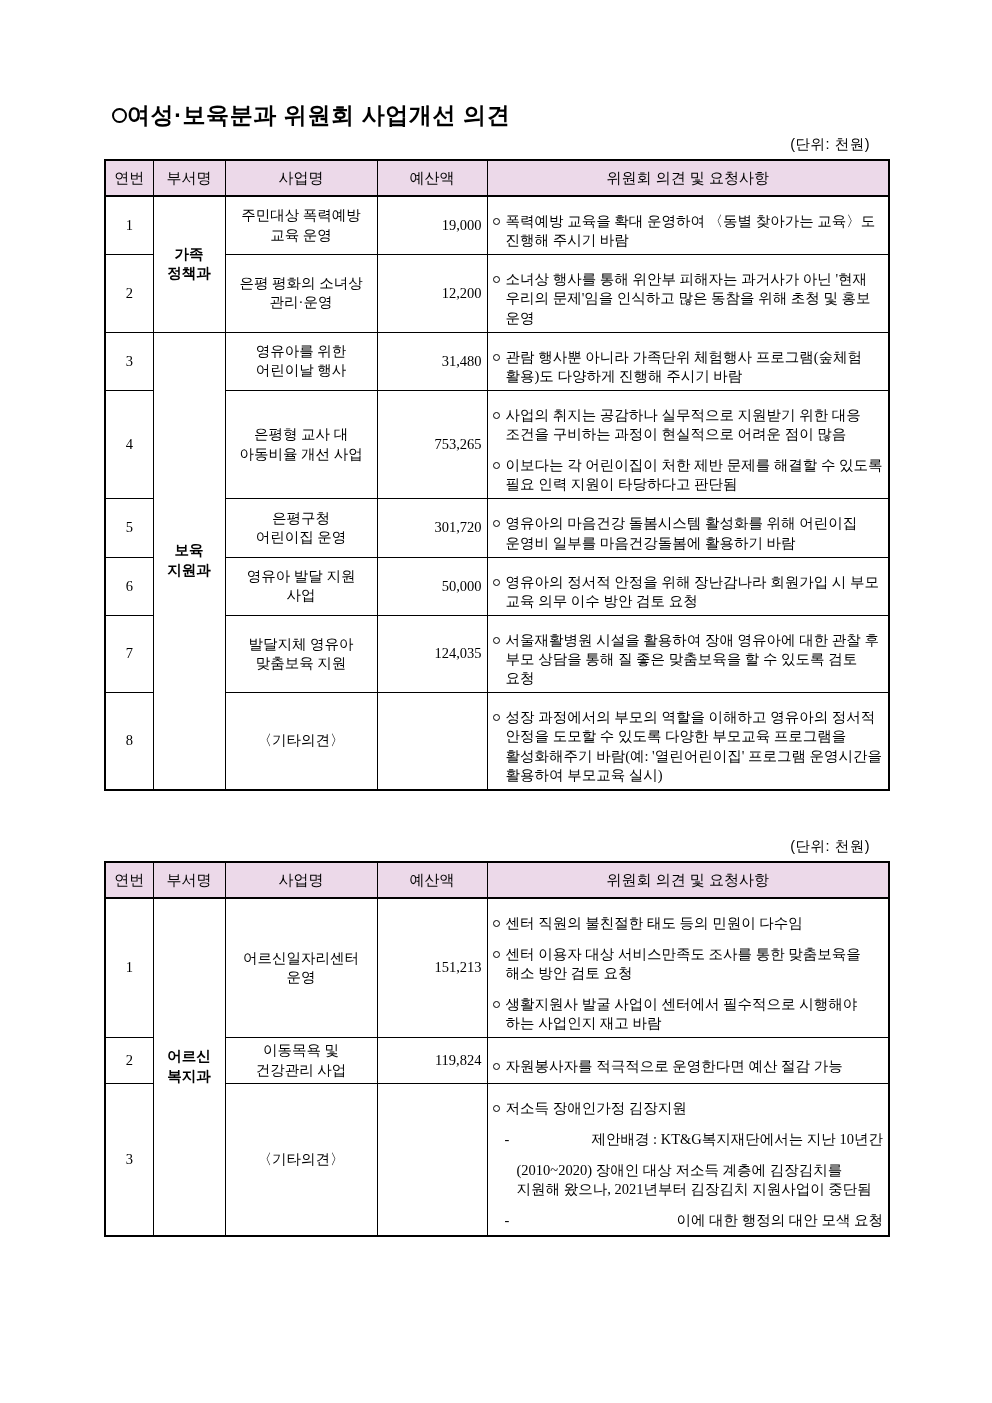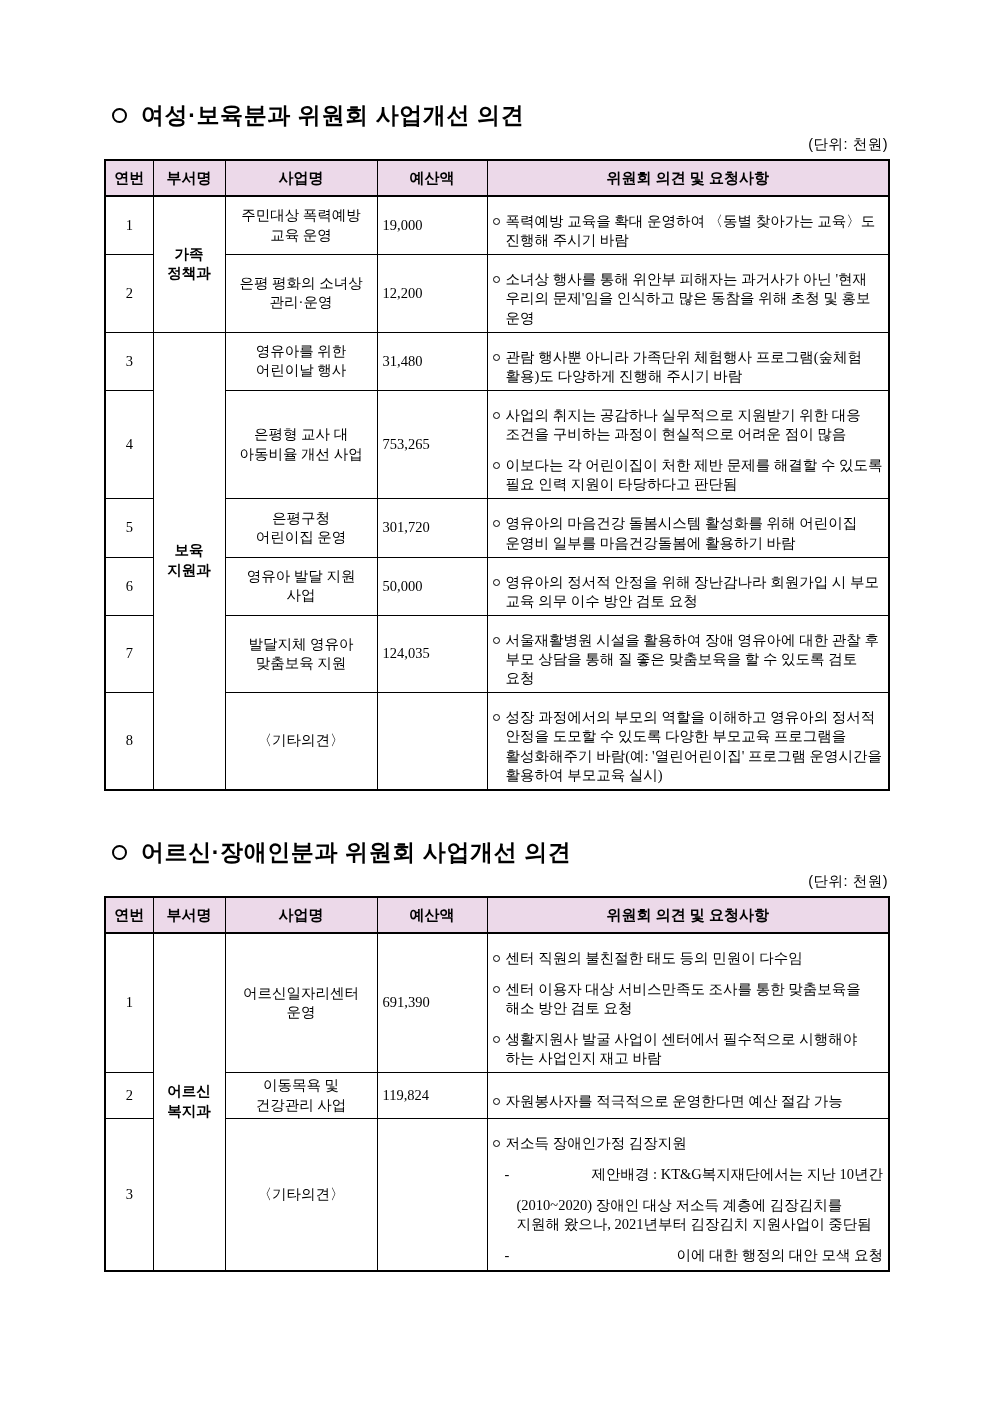--- a/index.html
+++ b/index.html
@@ -26,21 +26,20 @@
   
   .section {
     margin-bottom: 0;
   }
   .section + .section {
     margin-top: 46px;
   }
   .sec-head {
     display: flex;
     align-items: center;
-    gap: 14px;
     margin: 0 0 4px 8px;
   }
   .sec-bullet {
     display: inline-block;
     width: 15px;
     height: 15px;
     border: 2px solid #000;
     border-radius: 50%;
     box-sizing: border-box;
     flex: none;
@@ -49,21 +48,21 @@
     font-family: "Liberation Sans", "DejaVu Sans", sans-serif;
     font-size: 23px;
     font-weight: bold;
     letter-spacing: 0.6px;
     white-space: nowrap;
   }
   .unit-line {
     text-align: right;
     font-size: 14.5px;
     font-family: "Liberation Sans", "DejaVu Sans", sans-serif;
-    margin: 0 0 5px 0;
+    margin: 0 18px 5px 0;
     letter-spacing: 0.5px;
   }
 
   
   table.grid {
     border-collapse: collapse;
     width: 784px;
     table-layout: fixed;
     border-top: 2.5px solid #000;
     border-bottom: 2.5px solid #000;
@@ -74,37 +73,37 @@
     border: 1px solid #000;
     padding: 3px 5px;
     font-size: 14.5px;
     line-height: 1.33;
     vertical-align: middle;
     word-break: keep-all;
   }
   table.grid thead th {
     background: #ecd9e9;
     text-align: center;
-    font-weight: bold;
+    font-weight: normal;
     font-family: "Liberation Sans", "DejaVu Sans", sans-serif;
     font-size: 15px;
     height: 30px;
     padding: 2px 4px;
     border-bottom: 2.5px solid #000;
   }
   col.c-no    { width: 48px; }
   col.c-dept  { width: 72px; }
   col.c-proj  { width: 152px; }
   col.c-bud   { width: 110px; }
   col.c-note  { width: 402px; }
 
   td.no   { text-align: center; }
   td.dept { text-align: center; line-height: 1.45; font-weight: bold; }
   td.proj { text-align: center; line-height: 1.45; }
-  td.bud  { padding-right: 7px; white-space: nowrap; }
+  td.bud  { text-align: right; padding-right: 7px; white-space: nowrap; }
   td.note { text-align: left; padding: 5px 4px 5px 5px; }
 
   .note-list {
     margin: 0;
     padding: 0;
     list-style: none;
   }
   .note-list li {
     position: relative;
     padding-left: 13px;
@@ -256,24 +255,20 @@
               <td class="note">
                 <ul class="note-list">
                   <li class="">성장 과정에서의 부모의 역할을 이해하고 영유아의 정서적 안정을 도모할 수 있도록 다양한 부모교육 프로그램을 활성화해주기 바람(예: '열린어린이집' 프로그램 운영시간을 활용하여 부모교육 실시)</li>
                 </ul>
               </td>
             </tr>
           </tbody>
         </table>
       </div>
       <div class="section">
-        <div class="sec-head">
-          <span class="sec-bullet"></span>
-          <span class="sec-title">어르신·장애인분과 위원회 사업개선 의견</span>
-        </div>
         <div class="unit-line">(단위: 천원)</div>
         <table class="grid">
           <colgroup>
             <col class="c-no">
             <col class="c-dept">
             <col class="c-proj">
             <col class="c-bud">
             <col class="c-note">
           </colgroup>
           <thead>
@@ -283,21 +278,21 @@
               <th>사업명</th>
               <th>예산액</th>
               <th>위원회 의견 및 요청사항</th>
             </tr>
           </thead>
           <tbody>
             <tr>
               <td class="no">1</td>
               <td class="dept" rowspan="3">어르신<br>복지과</td>
               <td class="proj">어르신일자리센터<br>운영</td>
-              <td class="bud">691,390</td>
+              <td class="bud">151,213</td>
               <td class="note">
                 <ul class="note-list">
                   <li class="">센터 직원의 불친절한 태도 등의 민원이 다수임</li>
                   <li class="">센터 이용자 대상 서비스만족도 조사를 통한 맞춤보육을 해소 방안 검토 요청</li>
                   <li class="">생활지원사 발굴 사업이 센터에서 필수적으로 시행해야 하는 사업인지 재고 바람</li>
                 </ul>
               </td>
             </tr>
             <tr>
               <td class="no">2</td>

